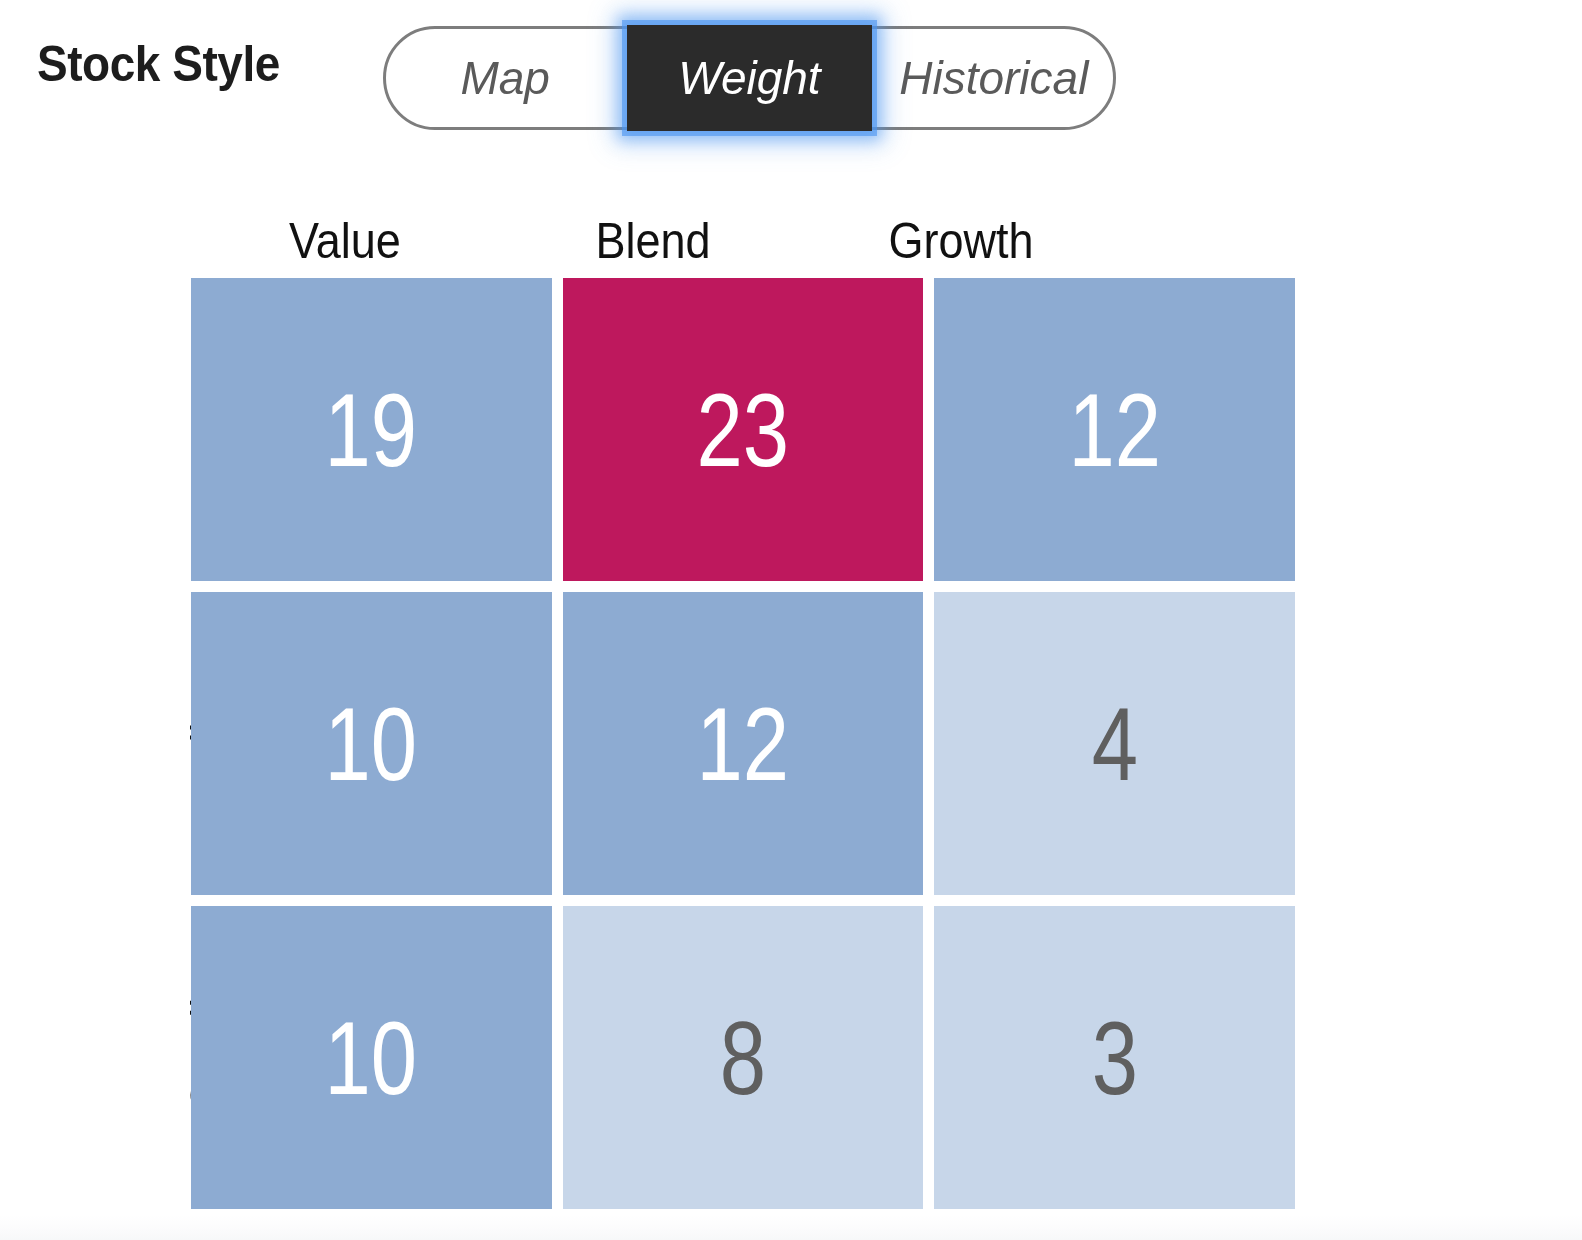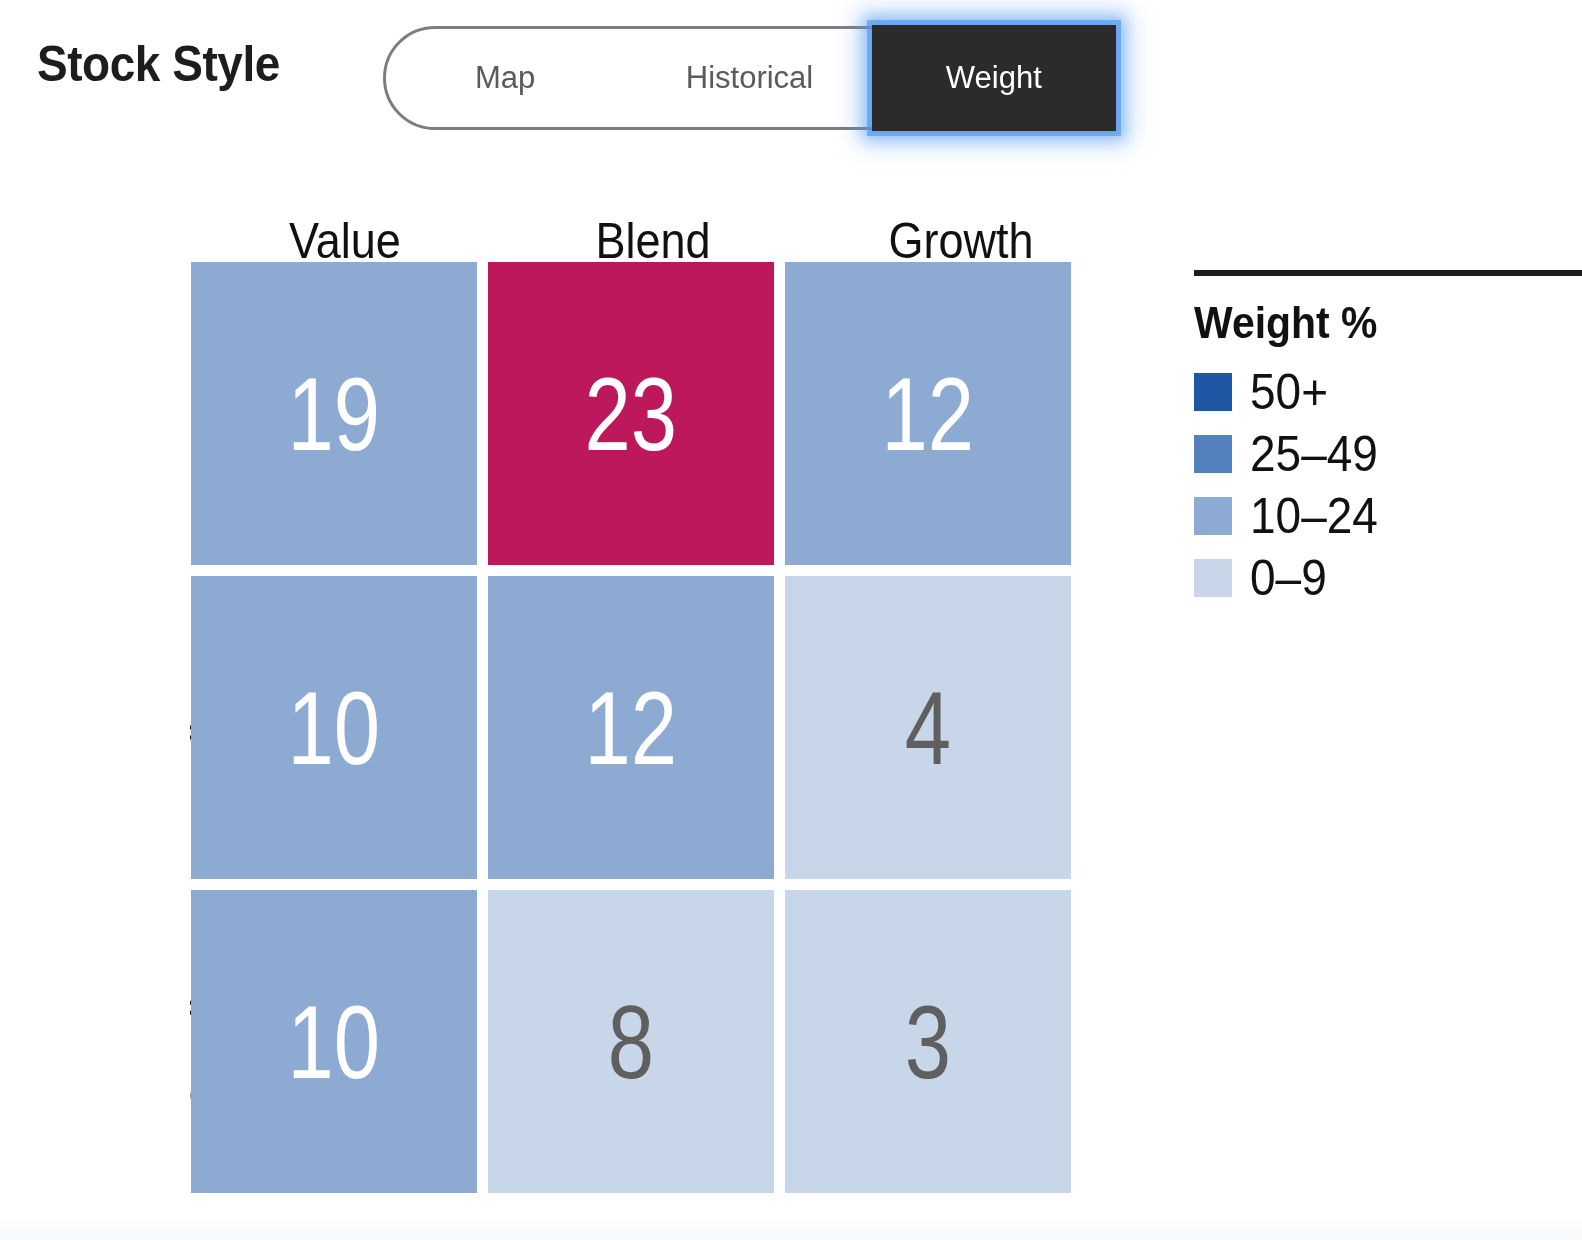--- a/index.html
+++ b/index.html
@@ -80,43 +80,44 @@
     width: 733px;
     height: 104px;
     display: flex;
     align-items: stretch;
   }
   .seg-item {
     flex: 1 1 0;
     display: flex;
     align-items: center;
     justify-content: center;
-    font-size: 31px;
+    font-size: 46px;
     color: #5a5a5a;
     position: relative;
     user-select: none;
     background: transparent;
+    font-style: italic;
   }
   .seg-item.active {
     color: #ffffff;
     background: #2b2b2b;
     box-shadow: 0 0 0 5px rgba(77, 150, 240, 0.62),
                 0 0 14px 9px rgba(77, 150, 240, 0.52),
                 0 0 24px 14px rgba(77, 150, 240, 0.26);
     z-index: 3;
     margin-top: -1px;
     margin-bottom: -1px;
   }
 
   
   .stylebox {
     position: absolute;
     left: 191px;
-    top: 262px;
-    width: 880px;
+    top: 278px;
+    width: 1104px;
     height: 931px;
   }
   .col-headers {
     position: absolute;
     left: 191px;
     top: 204px;
     width: 924px;
     height: 62px;
     display: flex;
   }
@@ -233,22 +234,22 @@
 
 <div id="root">
 
   <div class="header">
     <div class="title">Stock Style</div>
 
     <div class="seg-wrap">
       <div class="seg-pill"></div>
       <div class="seg-items">
         <div class="seg-item">Map</div>
+        <div class="seg-item active">Weight</div>
         <div class="seg-item">Historical</div>
-        <div class="seg-item active">Weight</div>
       </div>
     </div>
   </div>
 
   <div class="col-headers">
     <div class="col-header">Value</div>
     <div class="col-header">Blend</div>
     <div class="col-header">Growth</div>
   </div>
 
@@ -289,37 +290,15 @@
         </div>
         <div class="cell" style="background: rgb(199, 214, 233); color: rgb(95, 95, 95);">
           <span>8</span>
         </div>
         <div class="cell" style="background: rgb(199, 214, 233); color: rgb(95, 95, 95);">
           <span>3</span>
         </div>
       </div>
   </div>
 
-  <div class="legend">
-    <div class="legend-rule"></div>
-    <div class="legend-title">Weight %</div>
-    <div class="legend-items" id="legend-items">
-        <div class="legend-item">
-          <div class="legend-swatch" style="background: rgb(31, 87, 165);"></div>
-          <div class="legend-label">50+</div>
-        </div>
-        <div class="legend-item">
-          <div class="legend-swatch" style="background: rgb(85, 128, 190);"></div>
-          <div class="legend-label">25–49</div>
-        </div>
-        <div class="legend-item">
-          <div class="legend-swatch" style="background: rgb(141, 171, 210);"></div>
-          <div class="legend-label">10–24</div>
-        </div>
-        <div class="legend-item">
-          <div class="legend-swatch" style="background: rgb(199, 214, 233);"></div>
-          <div class="legend-label">0–9</div>
-        </div>
-      </div>
-  </div>
 
   <div class="bottom-fade"></div>
 </div>
 
 </body></html>

